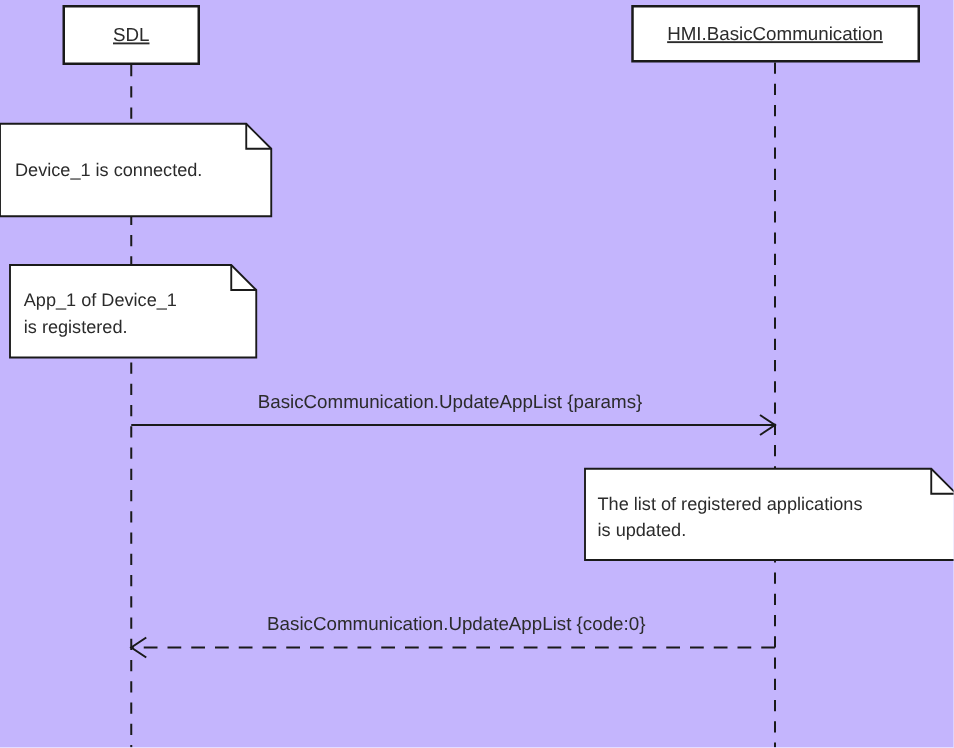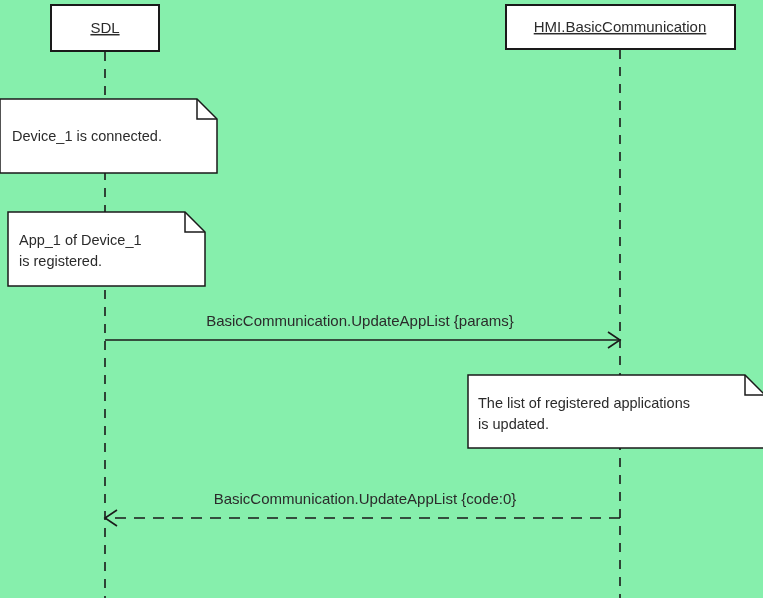--- a/index.html
+++ b/index.html
@@ -9,21 +9,21 @@
     background: #ffffff;
   }
   body {
     font-family: "Liberation Sans", sans-serif;
     color: #1a1a1a;
   }
   #diagram-root {
     position: relative;
     width: 763px;
     height: 598px;
-    background: #86efac;
+    background: #c4b5fd;
     overflow: hidden;
   }
   #diagram-svg {
     position: absolute;
     top: 0;
     left: 0;
     width: 763px;
     height: 598px;
   }
   .participant-box {

